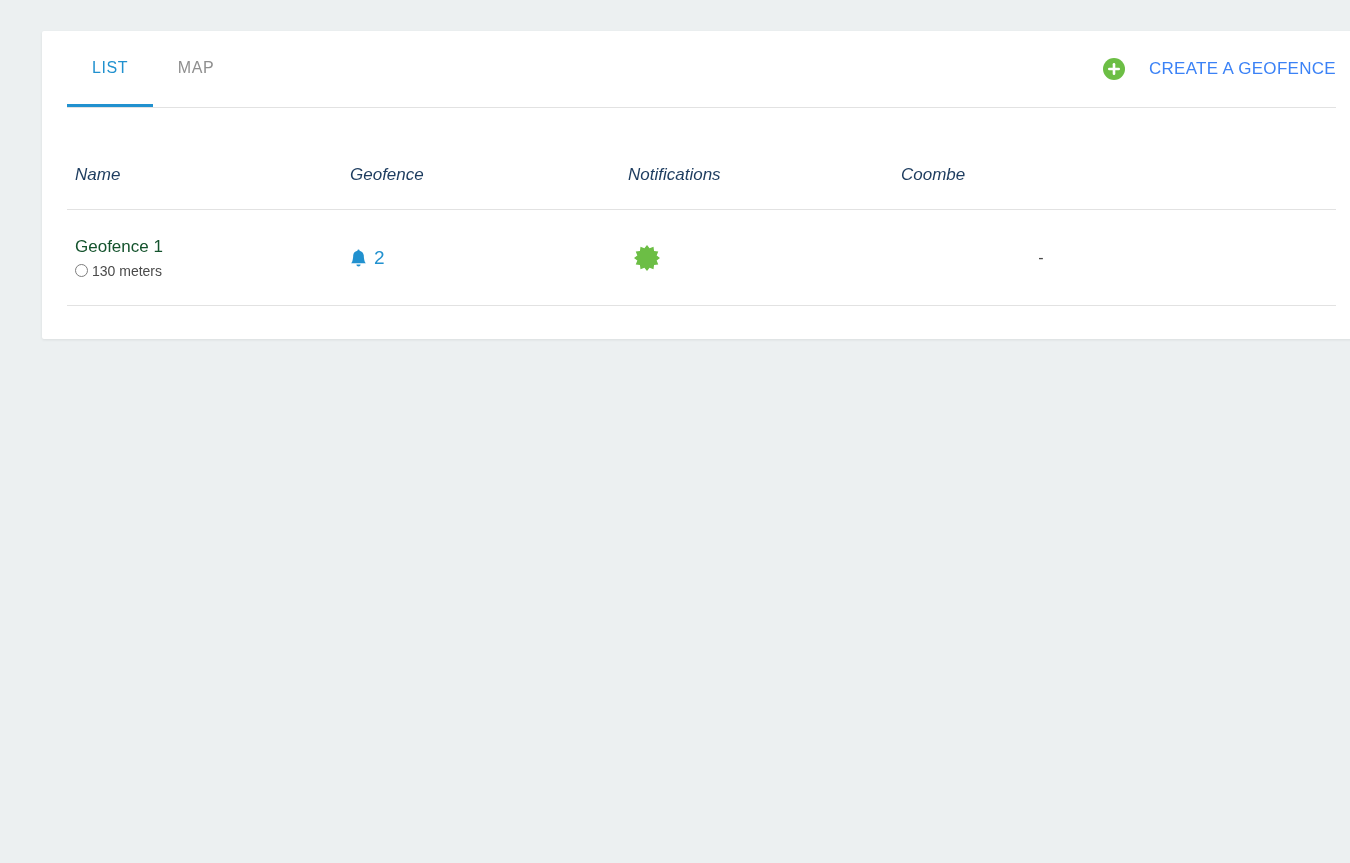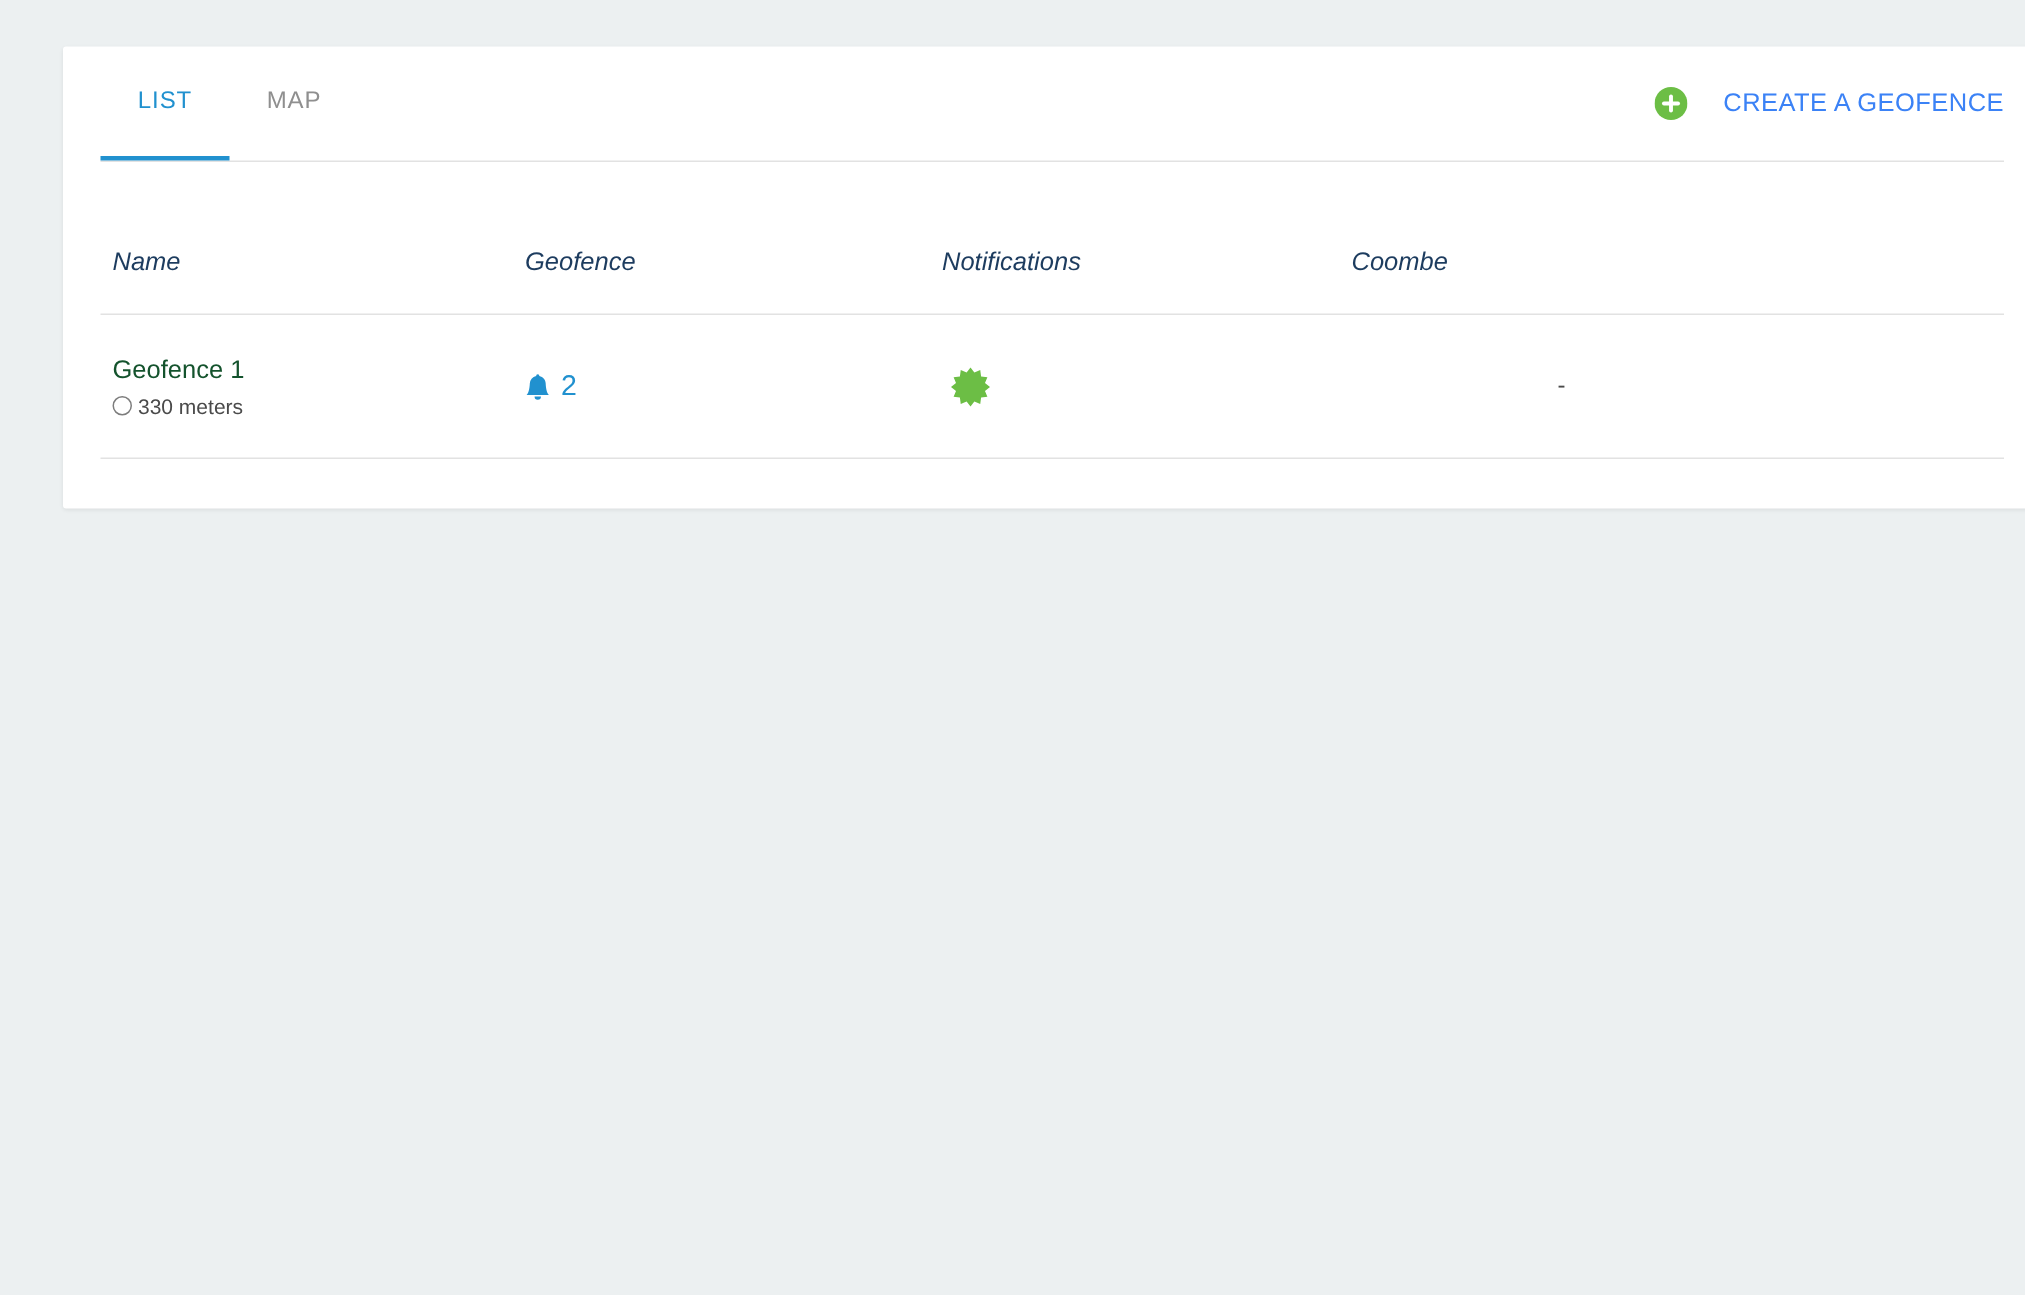--- a/index.html
+++ b/index.html
@@ -136,21 +136,21 @@
     <div class="th">Coombe</div>
     <div class="th"></div>
   </div>
 
   <div class="trow">
 
     <div class="cell">
       <div class="name-main">Geofence 1</div>
       <div class="radius-line">
         <span class="radius-circle-icon"></span>
-        <span class="radius-text">330 meters</span>
+        <span class="radius-text">130 meters</span>
       </div>
     </div>
 
 
     <div class="cell notif-cell">
       <svg class="bell-icon" viewBox="0 0 16 16">
         <path fill="#2191cf" d="M8 16a2 2 0 0 0 2-2H6a2 2 0 0 0 2 2zm.995-14.901a1 1 0 1 0-1.99 0A5.002 5.002 0 0 0 3 6c0 1.098-.5 6-2 7h14c-1.5-1-2-5.902-2-7 0-2.42-1.72-4.44-4.005-4.901z"></path>
       </svg>
       <span class="notif-count">2</span>
     </div>

